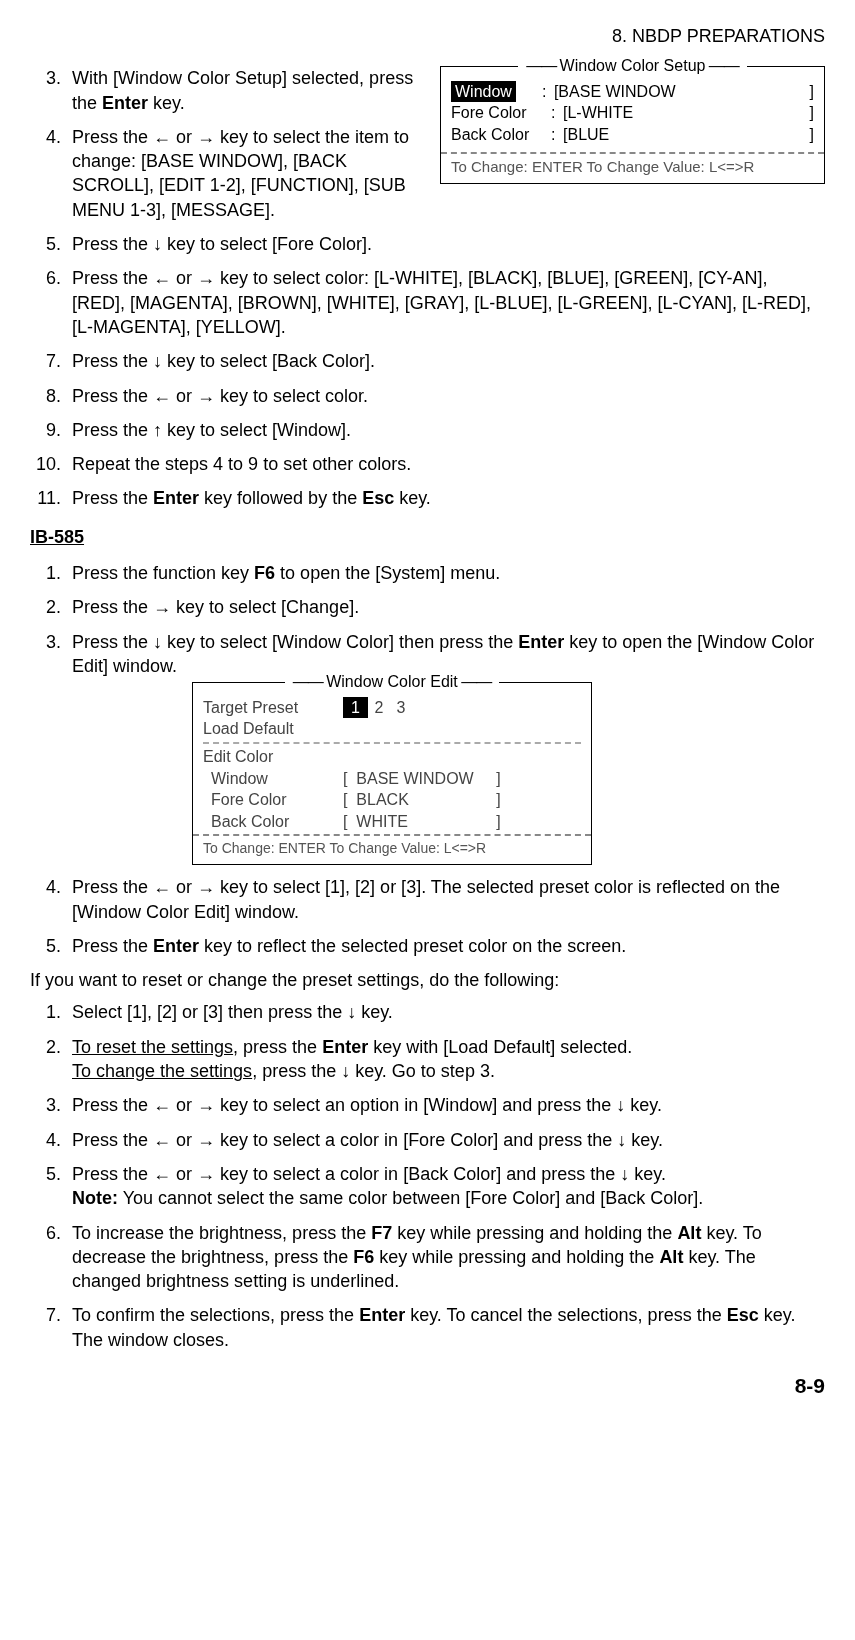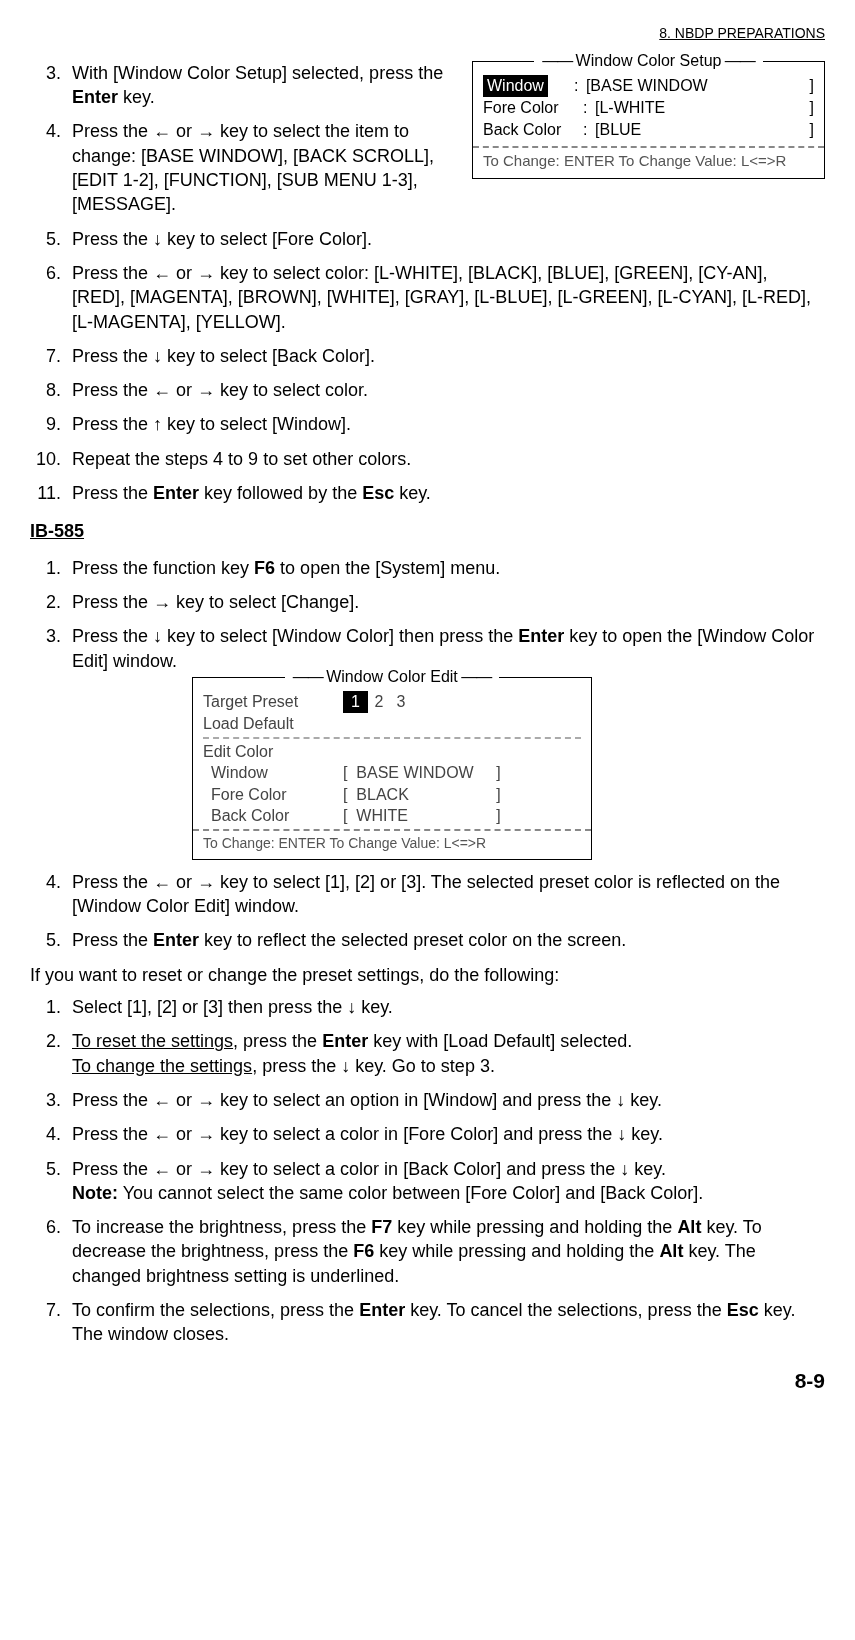--- a/index.html
+++ b/index.html
@@ -7,23 +7,22 @@
     font-size: 18px;
     line-height: 1.35;
     margin: 0;
     padding: 24px 30px 30px 30px;
     width: 855px;
     box-sizing: border-box;
     color: #000;
   }
   .header-right {
     text-align: right;
-    font-size: 14px;
+    font-size: 18px;
     margin-bottom: 18px;
-    text-decoration: underline;
   }
   .page-num {
     text-align: right;
     font-size: 21px;
     font-weight: bold;
     margin-top: 20px;
   }
   ol.main {
     padding-left: 36px;
     margin: 0;
@@ -36,21 +35,21 @@
     font-weight: bold;
     text-decoration: underline;
     margin: 14px 0 12px 0;
     font-size: 18px;
   }
   .note-para {
     margin: 8px 0;
   }
   .fig-setup {
     float: right;
-    width: 353px;
+    width: 385px;
     border: 1.5px solid #000;
     margin-left: 12px;
     margin-bottom: 8px;
     font-family: "Segoe UI", Arial, sans-serif;
     font-size: 16px;
     position: relative;
     box-sizing: border-box;
     clear: right;
   }
   .fig-title-wrap {

